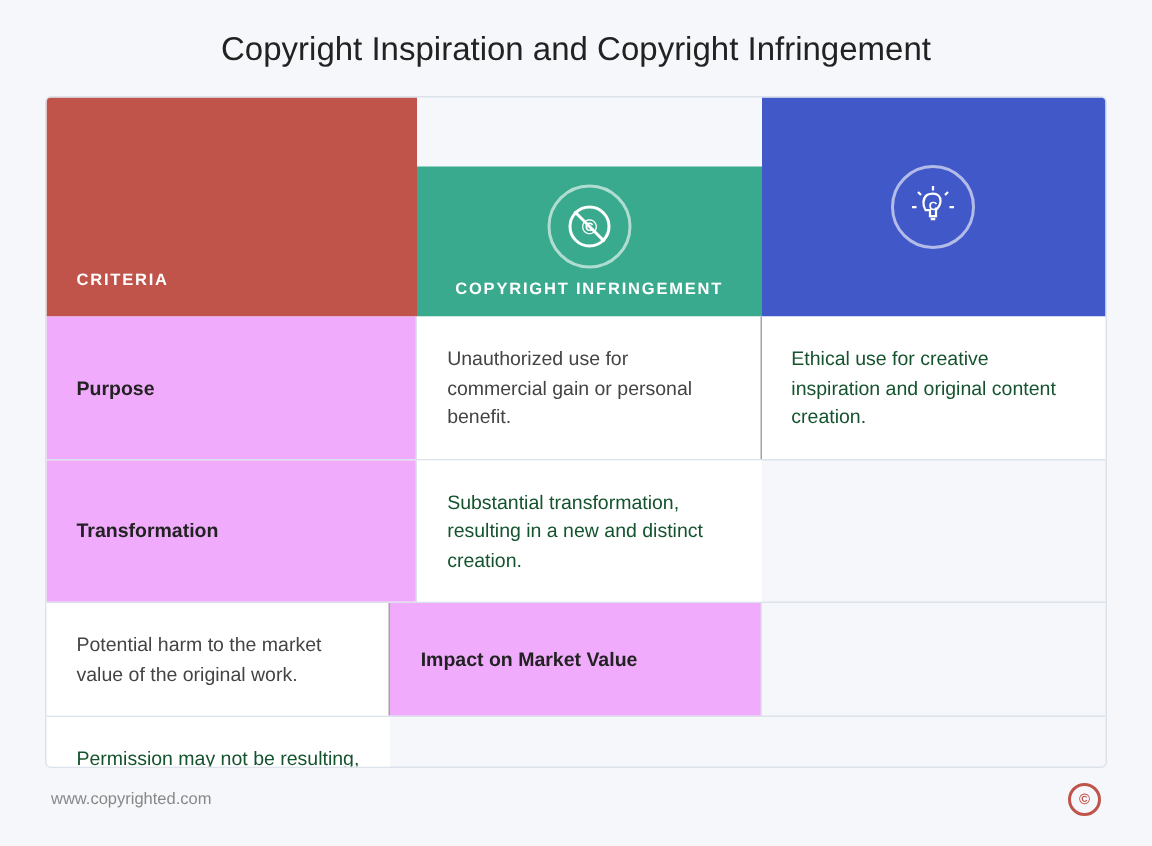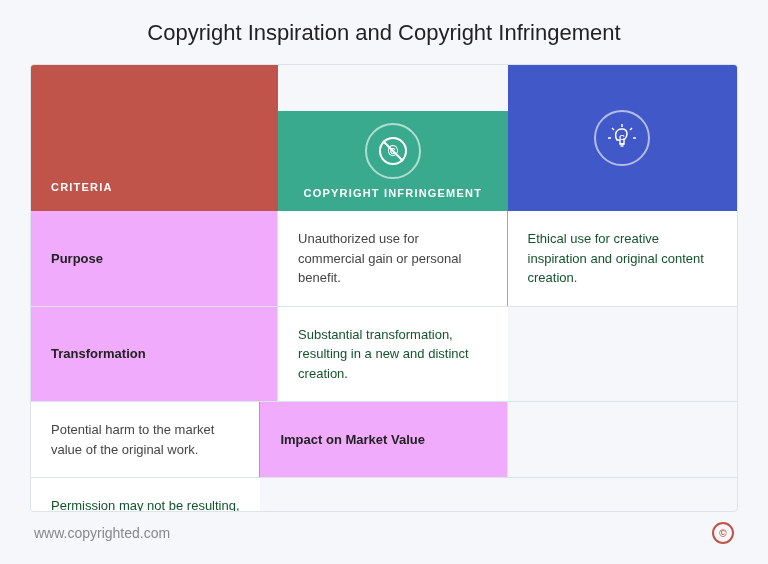--- a/index.html
+++ b/index.html
@@ -136,21 +136,21 @@
     .footer {
       width: 100%;
       display: flex;
       justify-content: space-between;
       align-items: center;
       margin-top: 10px;
       padding: 0 4px;
     }
 
     .footer-url {
-      font-size: 14px;
+      font-size: 11px;
       color: #888;
     }
 
     .footer-icon {
       width: 22px;
       height: 22px;
       border-radius: 50%;
       border: 2px solid #c0544a;
       display: flex;
       align-items: center;

